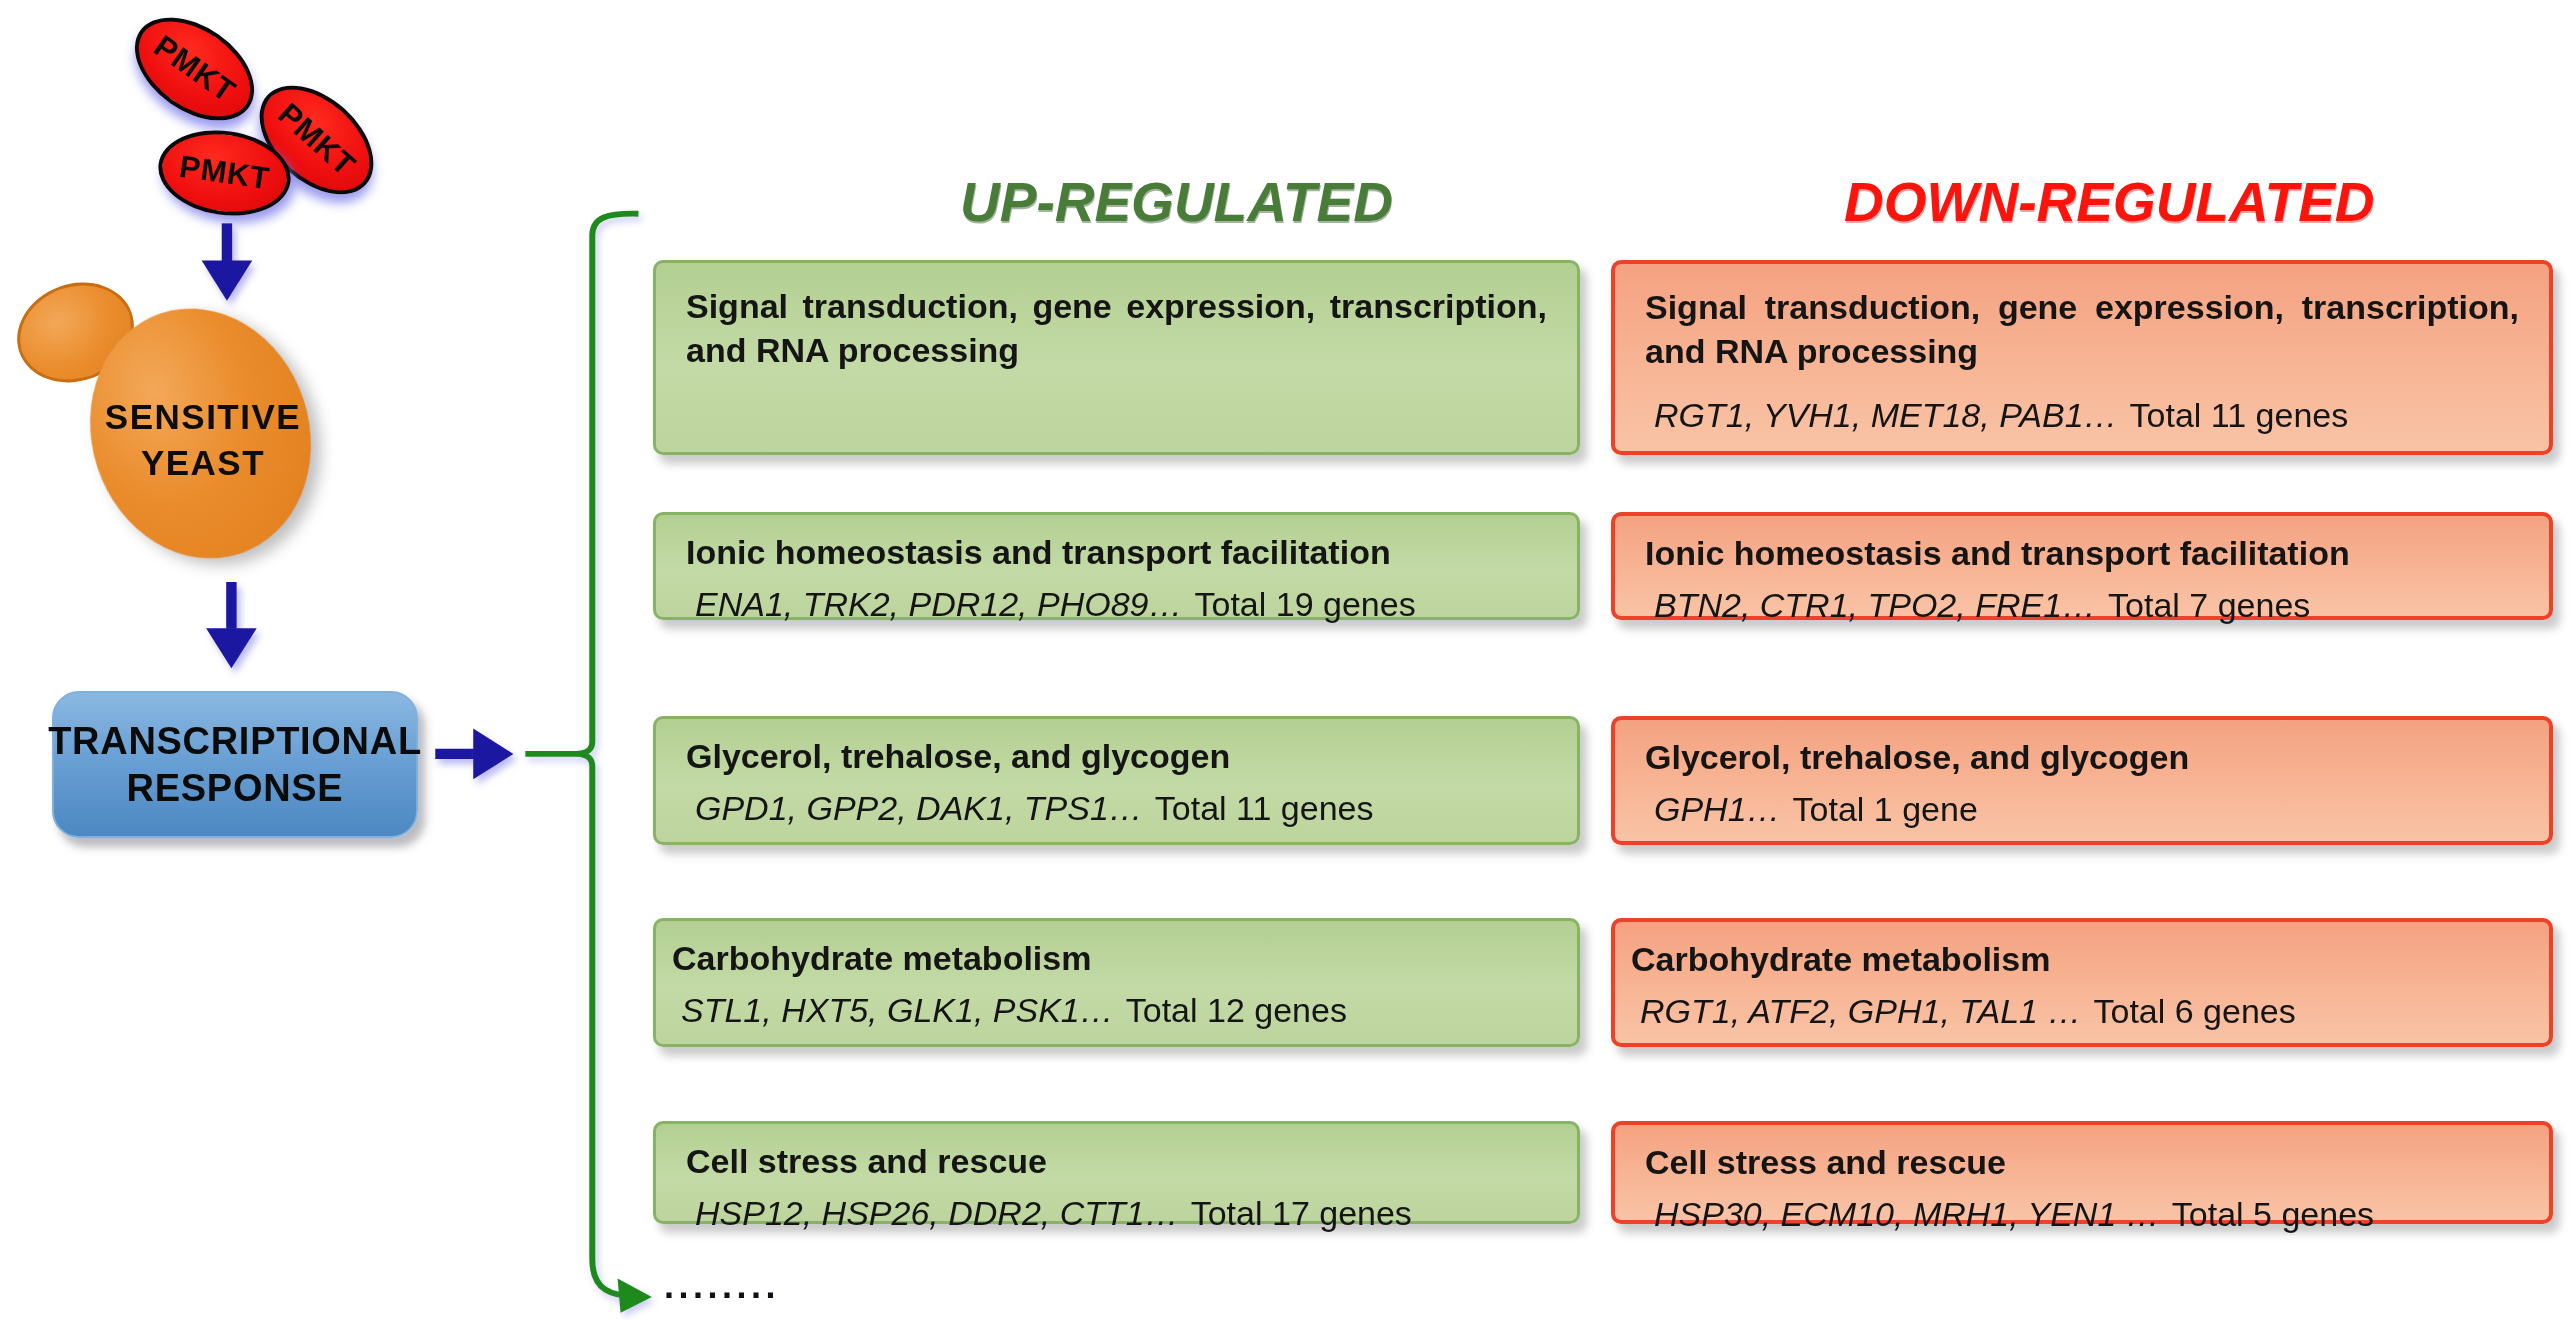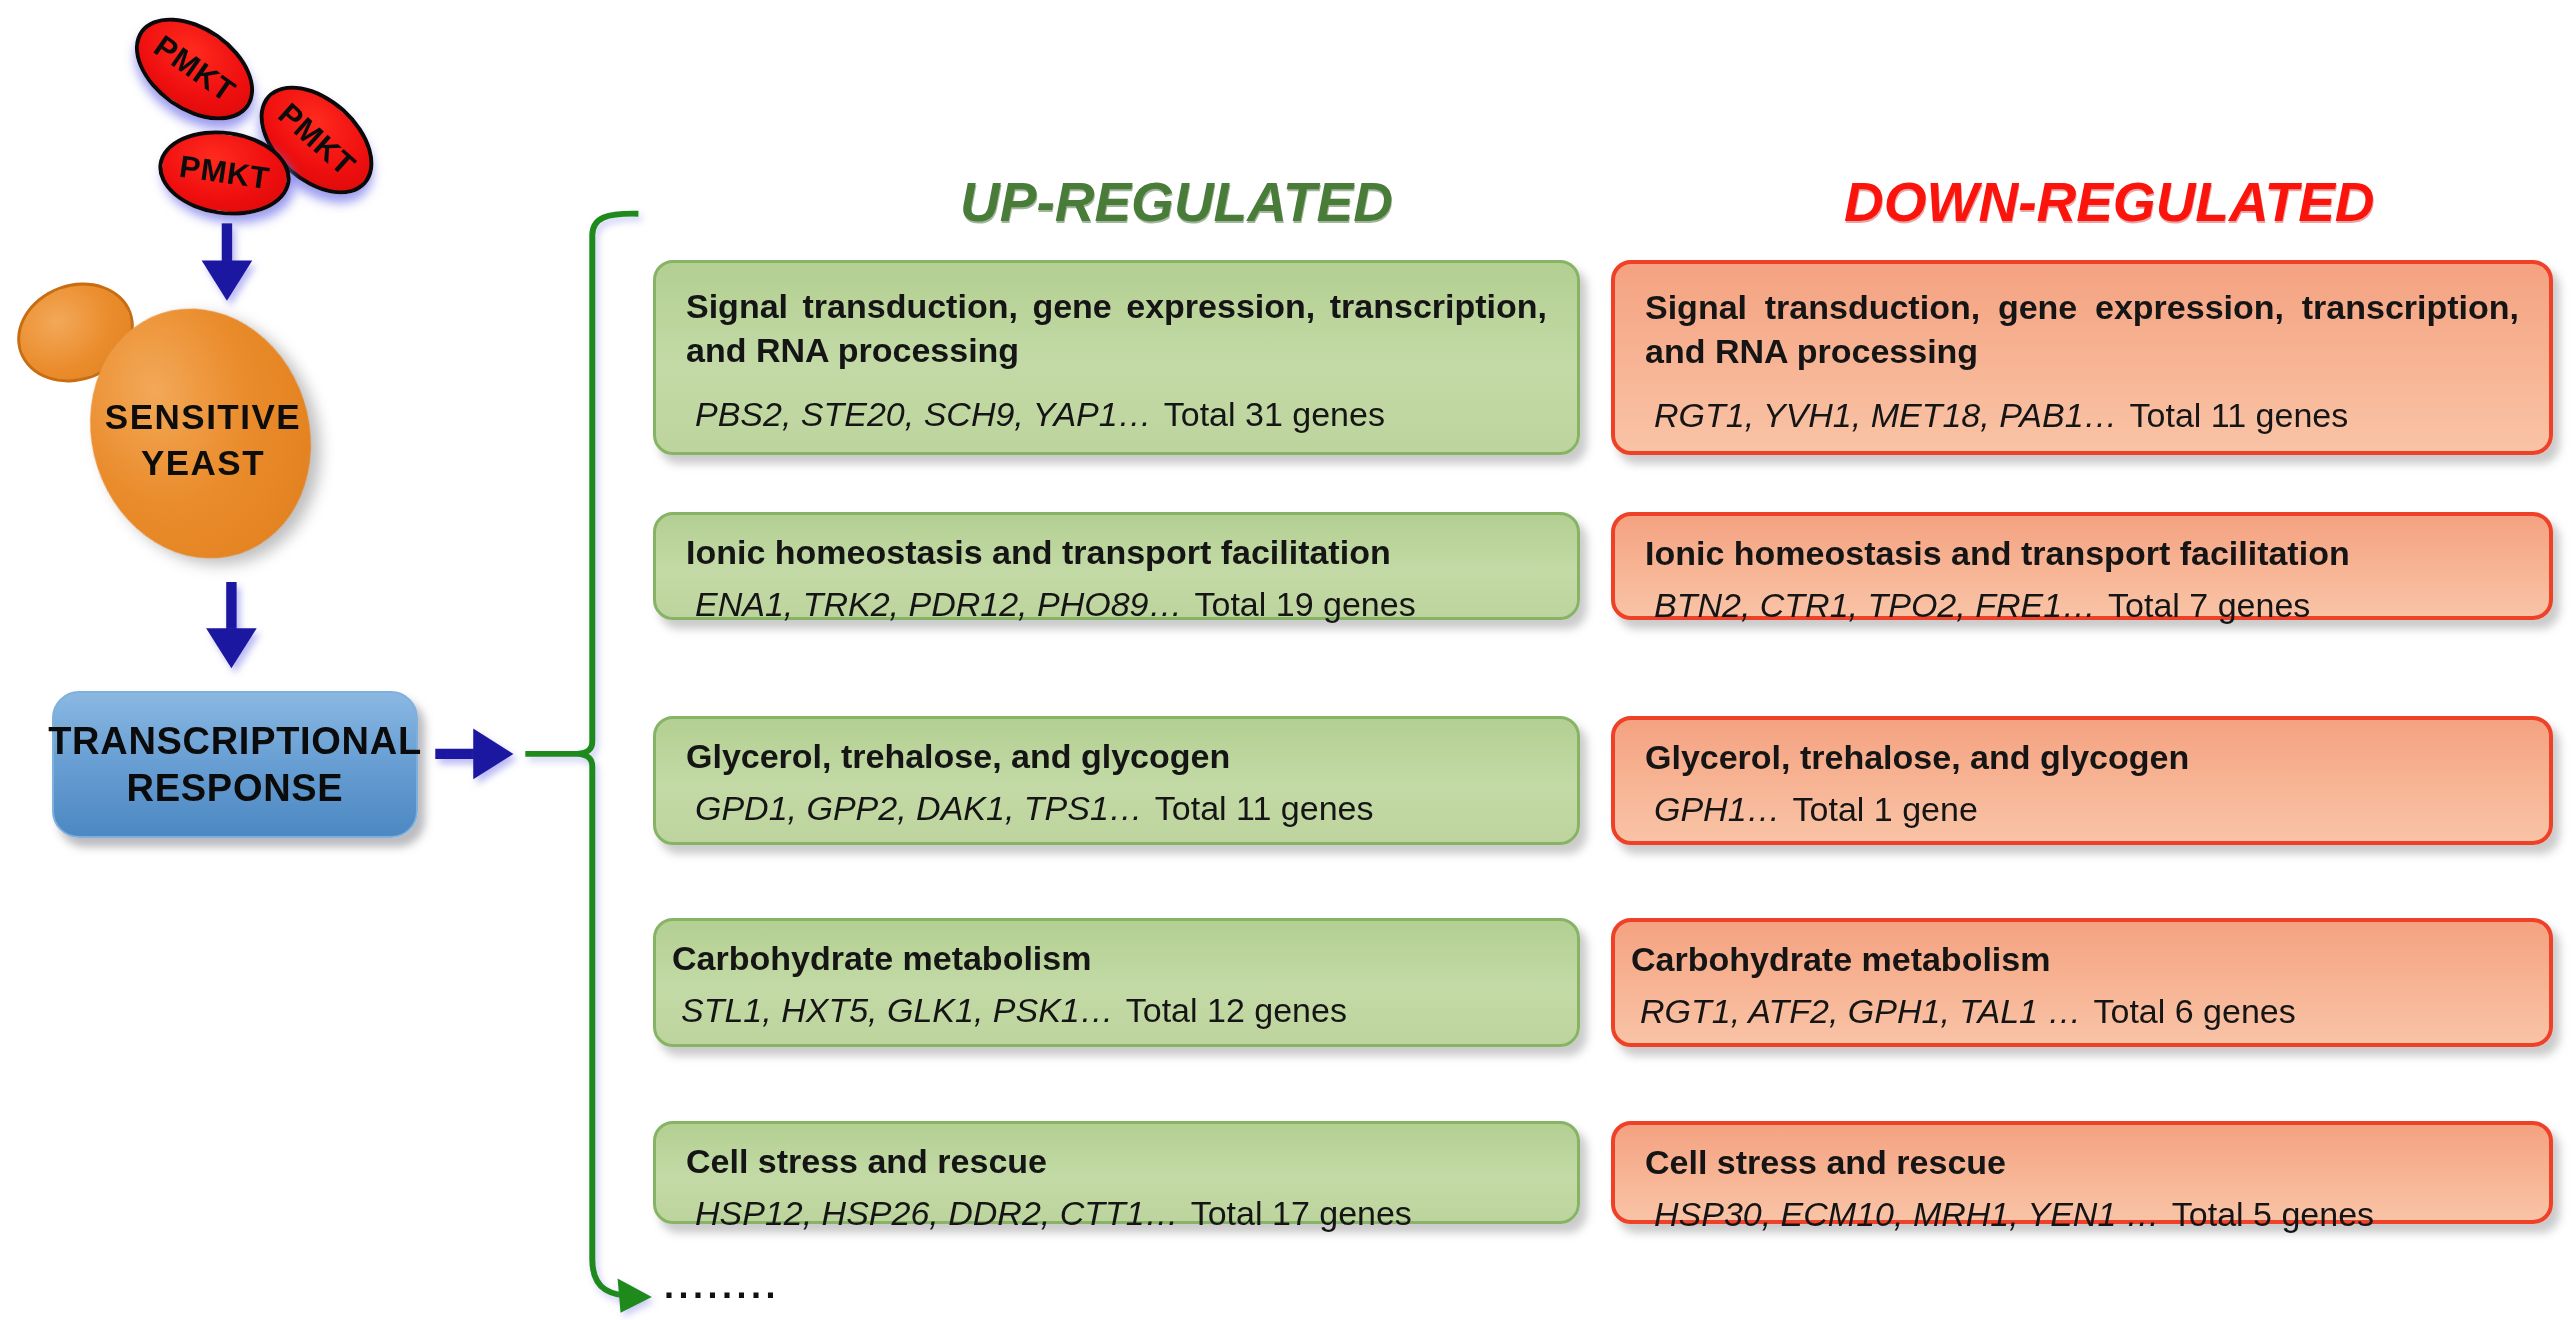--- a/index.html
+++ b/index.html
@@ -54,21 +54,21 @@
   
   .col-header{
     position:absolute;top:170px;text-align:center;font-style:italic;font-weight:bold;
     font-size:55px;white-space:nowrap;z-index:2;
   }
   .hdr-up{left:960px;width:398px;color:#4a7c39;text-shadow:0.7px 1.5px 0 rgba(47,91,36,.45);}
   .hdr-down{left:1844px;width:495px;color:#fb140b;text-shadow:0.7px 1.5px 0 rgba(190,0,0,.35);}
 
   
   .card{
-    position:absolute;border-radius:20px;z-index:2;box-sizing:border-box;
+    position:absolute;border-radius:10px;z-index:2;box-sizing:border-box;
     box-shadow:6.7px 8.2px 8.2px rgba(125,125,125,.4);
     padding:15px 30px 0 30px;
   }
   .card.up{
     left:653px;width:927px;
     background:linear-gradient(180deg,#b3cf92 0%,#c3daa6 55%,#bdd49e 100%);
     border:3px solid #86b464;
   }
   .card.down{
     left:1611px;width:942px;
@@ -140,23 +140,20 @@
       <path class="bracket" d="M 858,287 C 815,286 797,292 796,315 L 796,996 C 796,1008 789,1012 776,1013 L 706,1013 M 776,1013 C 789,1014 796,1018 796,1030 L 796,1692 C 796,1726 812,1738 840,1741"></path>
       <polygon class="bracket-head" points="876,1743 830,1718 834,1764"></polygon>
     </g>
   </svg>
 
   <div class="col-header hdr-up">UP-REGULATED</div>
   <div class="col-header hdr-down">DOWN-REGULATED</div>
 
   <div class="card up row1">
     <div class="card-title">Signal transduction, gene expression, transcription, and RNA processing</div>
-    <div class="card-genes">
-      <span class="genes-italic">PBS2, STE20, SCH9, YAP1…</span><span class="genes-total">Total 31 genes</span>
-    </div>
   </div>
   <div class="card up row2">
     <div class="card-title">Ionic homeostasis and transport facilitation</div>
     <div class="card-genes">
       <span class="genes-italic">ENA1, TRK2, PDR12, PHO89…</span><span class="genes-total">Total 19 genes</span>
     </div>
   </div>
   <div class="card up row3">
     <div class="card-title">Glycerol, trehalose, and glycogen</div>
     <div class="card-genes">

